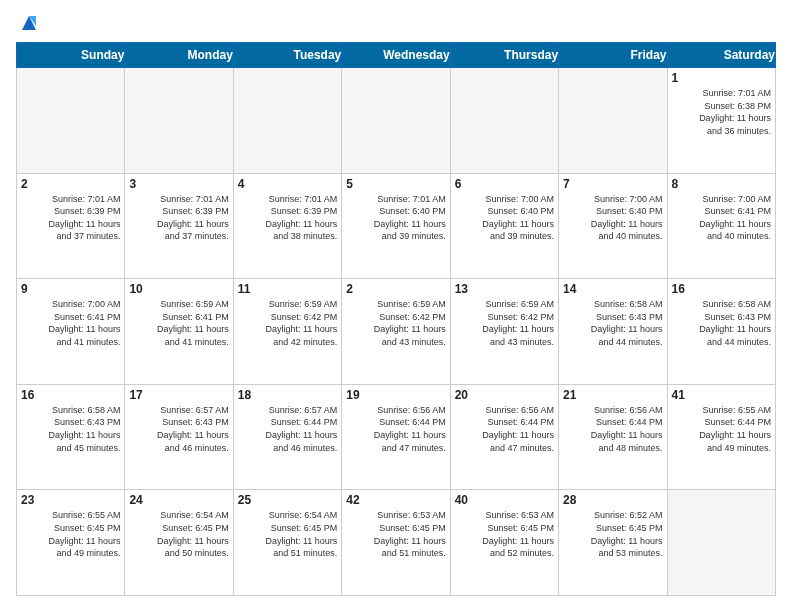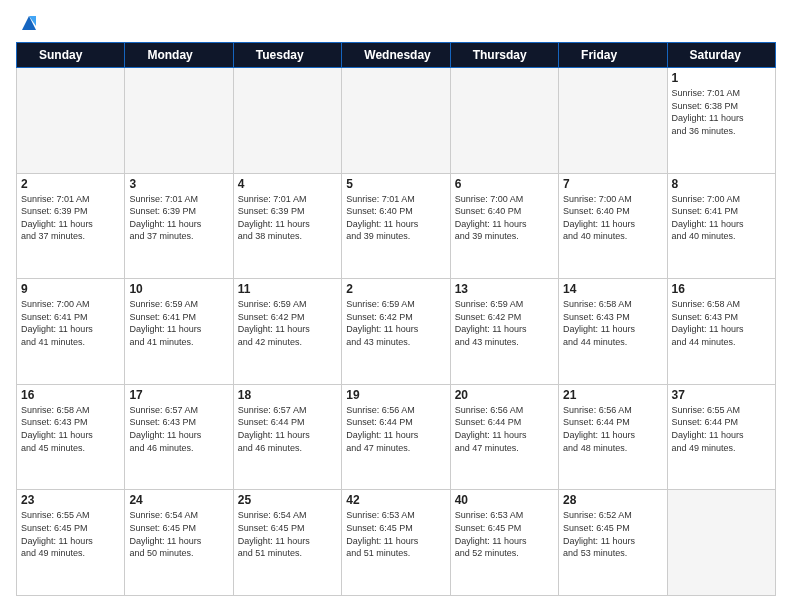--- a/index.html
+++ b/index.html
@@ -48,26 +48,26 @@
       color: #444;
     }
     .calendar {
       flex: 1;
       border: 1px solid #ccc;
       border-collapse: collapse;
       width: 100%;
       table-layout: fixed;
     }
     .calendar th {
-      background: #0f172a;
+      background: #0369a1;
       color: #fff;
       font-size: 12px;
       font-weight: bold;
-      padding: 5px 22px;
-      text-align: left;
+      padding: 5px 0;
+      text-align: right;
       border: 1px solid #1565c0;
     }
     .calendar td {
       border: 1px solid #ccc;
       vertical-align: top;
       padding: 3px 4px;
       font-size: 9.5px;
       color: #333;
       background: #fff;
       height: 88px;
@@ -79,20 +79,21 @@
       font-size: 12px;
       font-weight: bold;
       color: #222;
       display: block;
       margin-bottom: 2px;
     }
     .day-info {
       font-size: 9px;
       line-height: 1.4;
       color: #333;
+      text-align: right;
     }
     table {
       width: 100%;
       border-collapse: collapse;
     }
   </style>
 </head>
 <body>
 
 <div class="page">
@@ -283,21 +284,21 @@
 and 47 minutes.</div>
           </td>
           <td>
             <span class="day-num">21</span>
             <div class="day-info" style="white-space: pre-line;">Sunrise: 6:56 AM
 Sunset: 6:44 PM
 Daylight: 11 hours
 and 48 minutes.</div>
           </td>
           <td>
-            <span class="day-num">37</span>
+            <span class="day-num">41</span>
             <div class="day-info" style="white-space: pre-line;">Sunrise: 6:55 AM
 Sunset: 6:44 PM
 Daylight: 11 hours
 and 49 minutes.</div>
           </td>
         </tr>
         <tr>
           <td>
             <span class="day-num">23</span>
             <div class="day-info" style="white-space: pre-line;">Sunrise: 6:55 AM

